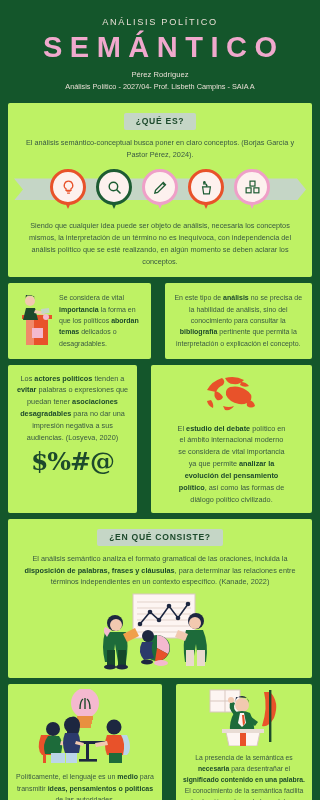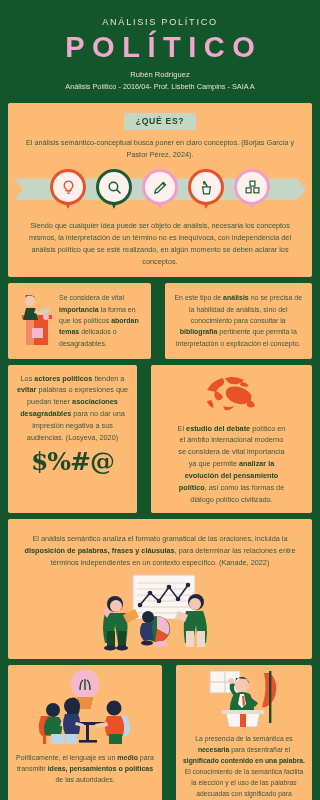--- a/index.html
+++ b/index.html
@@ -51,21 +51,21 @@
     line-height: 1.55;
   }
   .course {
     color: #e7ded4;
     font-size: 7.3px;
     line-height: 1.55;
   }
 
   
   .card {
-    background: #fdba74;
+    background: #bef264;
     border-radius: 2px;
   }
 
   .pill {
     display: inline-block;
     background: #c5d6c6;
     color: #1d4a2c;
     font-size: 8.6px;
     font-weight: 700;
     letter-spacing: 0.7px;
@@ -185,23 +185,23 @@
   .bottom-right .ptext { font-size: 6.8px; margin-top: 2px; }
   .podium-ill { text-align: center; }
 </style>
 </head>
 <body>
 
 <div class="poster">
 
   <div class="header">
     <div class="kicker">ANÁLISIS POLÍTICO</div>
-    <div class="title">POLÍTICO</div>
-    <div class="author">Rubén Rodríguez</div>
-    <div class="course">Análisis Político - 2016/04- Prof. Lisbeth Campins - SAIA A</div>
+    <div class="title">SEMÁNTICO</div>
+    <div class="author">Pérez Rodríguez</div>
+    <div class="course">Análisis Político - 2027/04- Prof. Lisbeth Campins - SAIA A</div>
   </div>
 
   <div class="card sec1">
     <div class="pill">¿QUÉ ES?</div>
     <div class="ptext">El análisis semántico-conceptual busca poner en claro conceptos.  (Borjas García y Pastor Pérez, 2024).</div>
 
     <div class="banner">
       <div class="banner-bg"></div>
       <div class="pins">
 
@@ -309,20 +309,21 @@
             <path d="M14 30 q3 4 2 8 q-5-2-6-7z"></path>
             <path d="M44 12 q5 0 8 4 q-5 2-9-1z"></path>
           </g>
         </svg>
       </div>
       <div class="ptext">El <b>estudio del debate</b> político en el ámbito internacional moderno se considera de vital importancia ya que permite <b>analizar la evolución del pensamiento político</b>, así como las formas de diálogo político civilizado.</div>
     </div>
   </div>
 
   <div class="card sec2">
+    <div class="pill">¿EN QUÉ CONSISTE?</div>
     <div class="ptext">El análisis semántico analiza el formato gramatical de las oraciones, incluida la <b>disposición de palabras, frases y cláusulas</b>, para determinar las relaciones entre términos independientes en un contexto específico.  (Kanade, 2022)</div>
 
     <div class="chart-ill">
       <svg width="150" height="78" viewBox="0 0 150 78">
         <rect x="48" y="2" width="62" height="44" fill="#fdf5f2" stroke="#d9c7bf"></rect>
         <g stroke="#e3d3cb" stroke-width="1">
           <path d="M52 10h54M52 16h54M52 22h54M52 28h54M52 34h54M52 40h54"></path>
         </g>
         <polyline points="55,32 65,20 74,28 84,14 93,26 103,12" fill="none" stroke="#1d2740" stroke-width="1.6"></polyline>
         <g fill="#1d2740">

